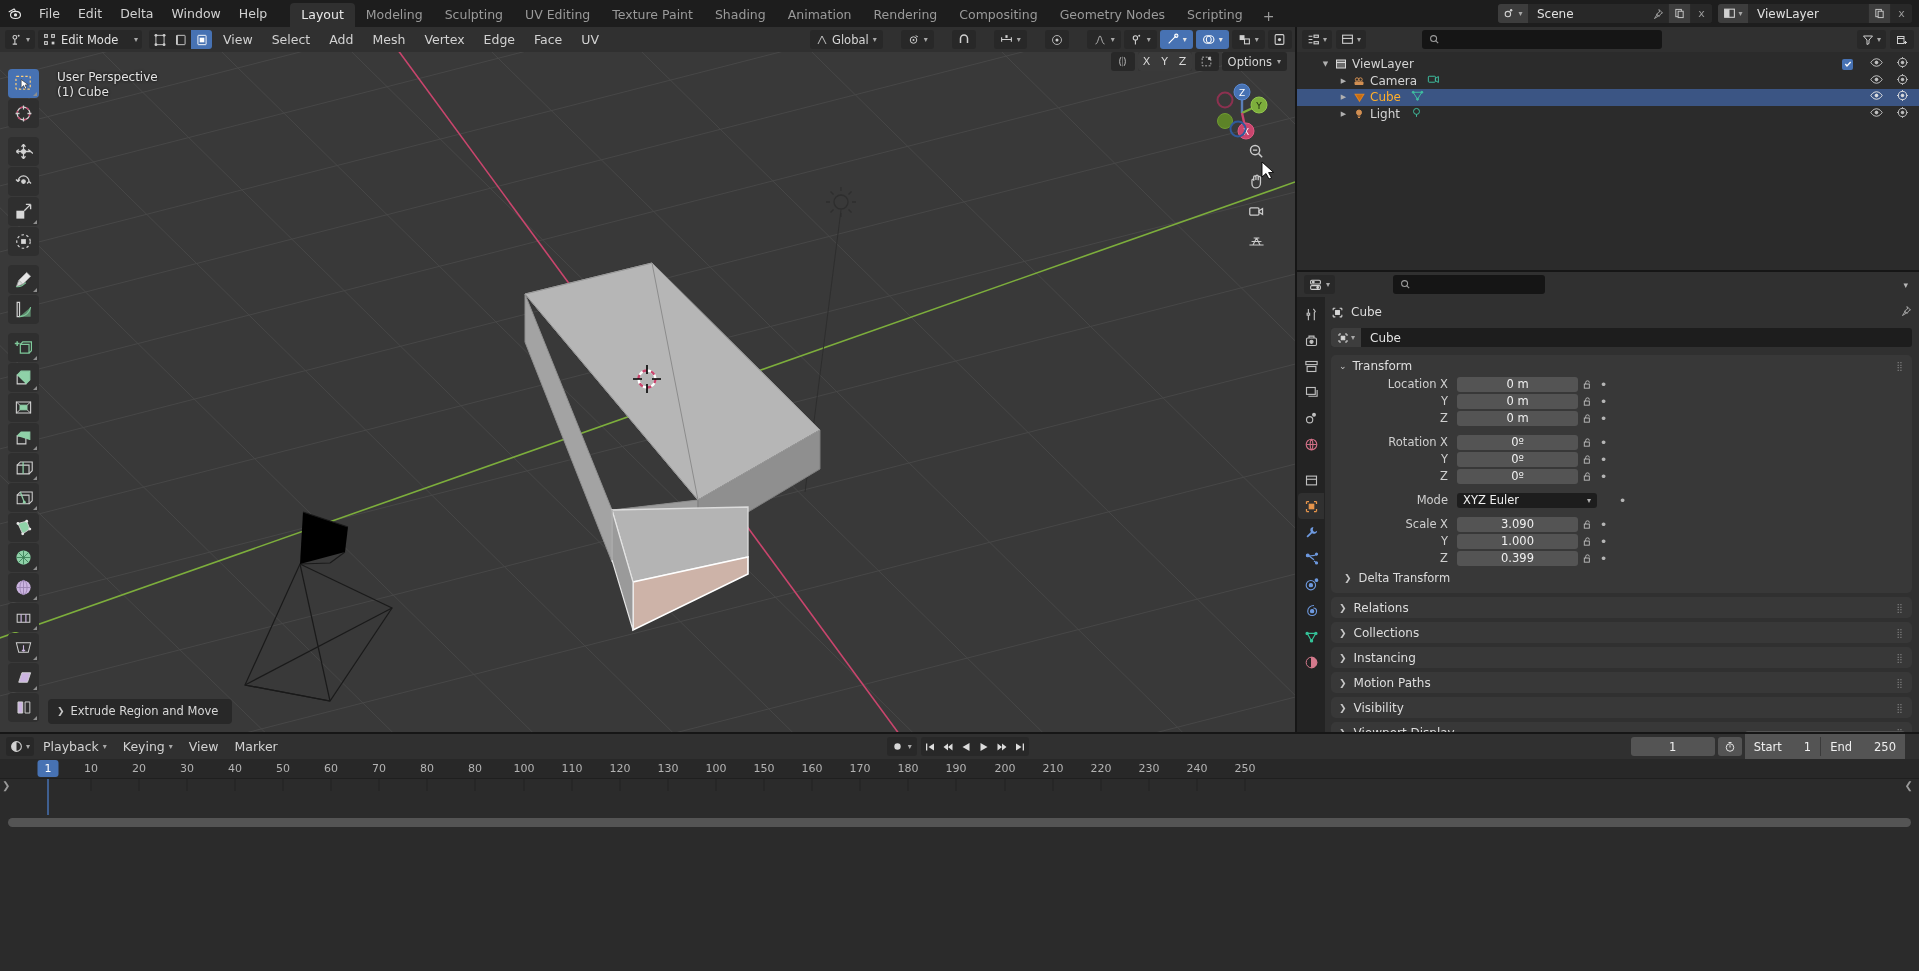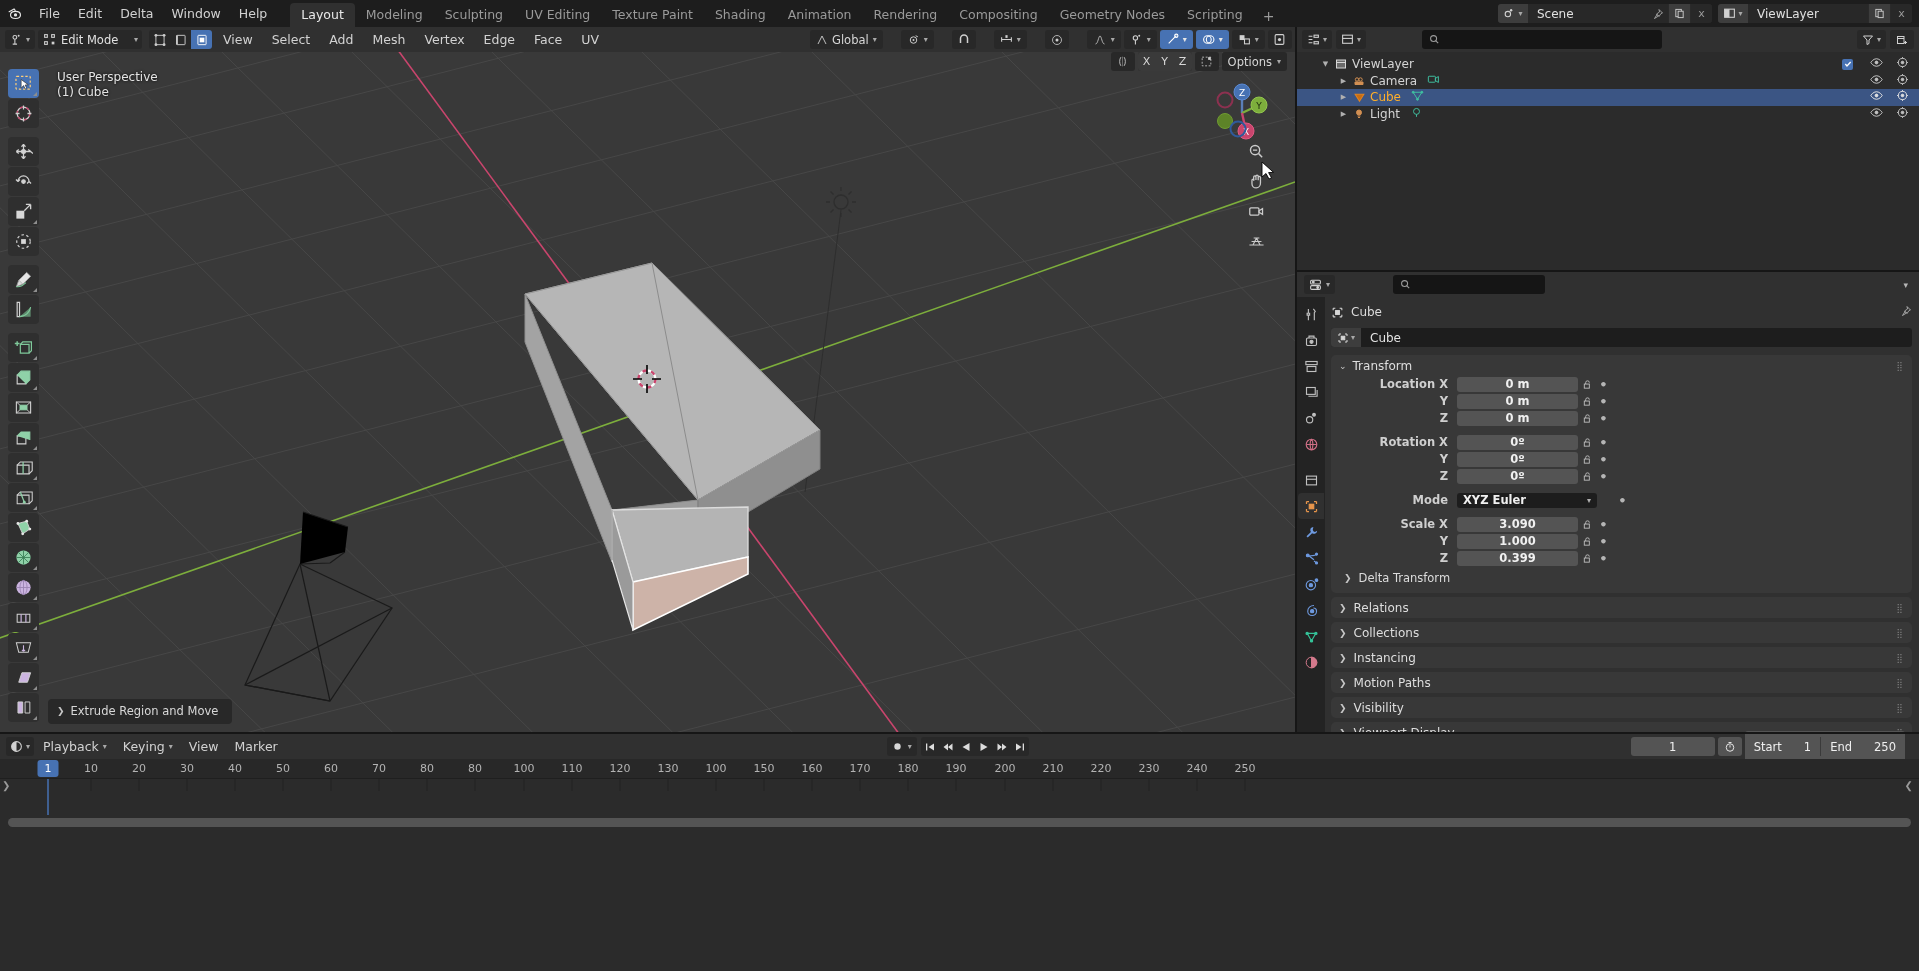--- a/index.html
+++ b/index.html
@@ -187,21 +187,21 @@
   .nf-ico { width: 30px; height: 19px; background: #3d3d3d; display: flex; align-items: center;
             justify-content: center; gap: 2px; }
   .nf-txt { padding-left: 9px; font-size: 12px; color: #e2e2e2; }
   .panel-box { background: #383838; border-radius: 5px; margin-top: 8px; padding-bottom: 8px; }
   .panel-head {
     height: 21px; display: flex; align-items: center; gap: 6px; padding: 0 8px;
     font-size: 12px; color: #dedede;
   }
   .grip { margin-left: auto; color: #777; font-size: 9px; letter-spacing: 1px; }
   .row {
-    display: flex; align-items: center; height: 16.5px; margin-bottom: 0.5px; padding-right: 5px; font-weight: bold;
+    display: flex; align-items: center; height: 16.5px; margin-bottom: 0.5px; padding-right: 5px;
   }
   .row-lbl { width: 126px; text-align: right; padding-right: 9px; font-size: 11.5px; color: #cfcfcf; }
   .row-val {
     flex: 1; height: 15px; background: #545454; border-radius: 3px; display: flex;
     align-items: center; justify-content: center; font-size: 11.5px; color: #f0f0f0; max-width: 121px;
   }
   .row-val.dropdown { background: #1d1d1d; justify-content: flex-start; padding: 0 6px; position: relative; }
   .row-val.dropdown .dd-caret { position: absolute; right: 6px; font-size: 8px; color: #b0b0b0; }
   .lock { width: 19px; display: flex; align-items: center; justify-content: center; }
   .dot { width: 13px; display: flex; align-items: center; justify-content: center; color: #b5b5b5; font-size: 13px; }

